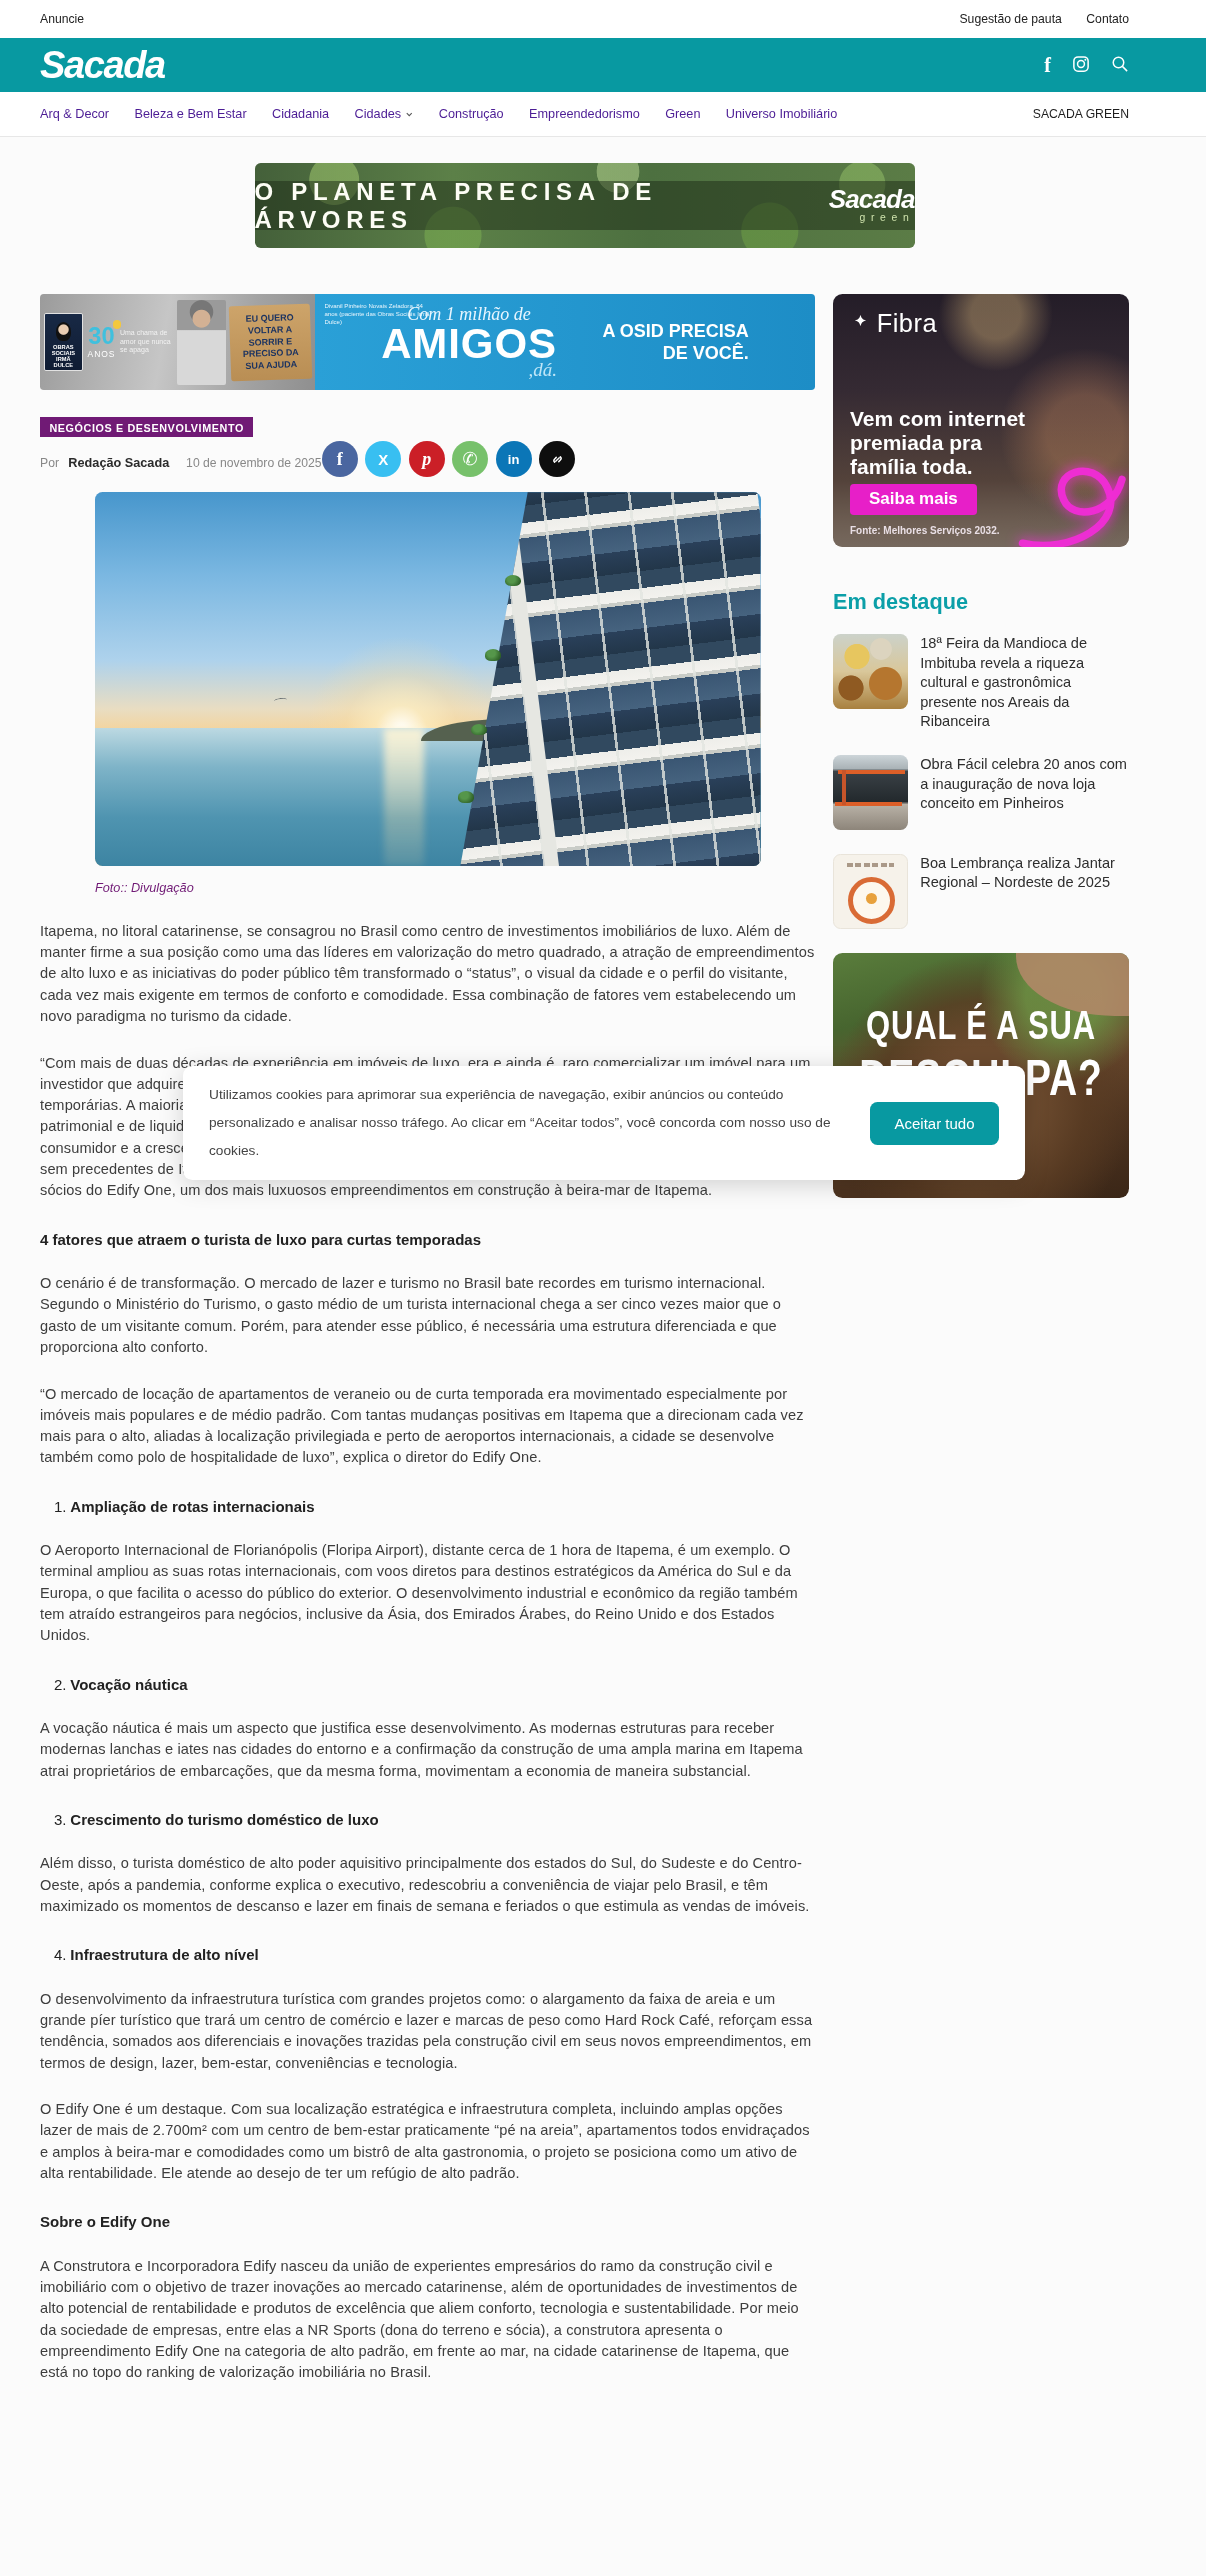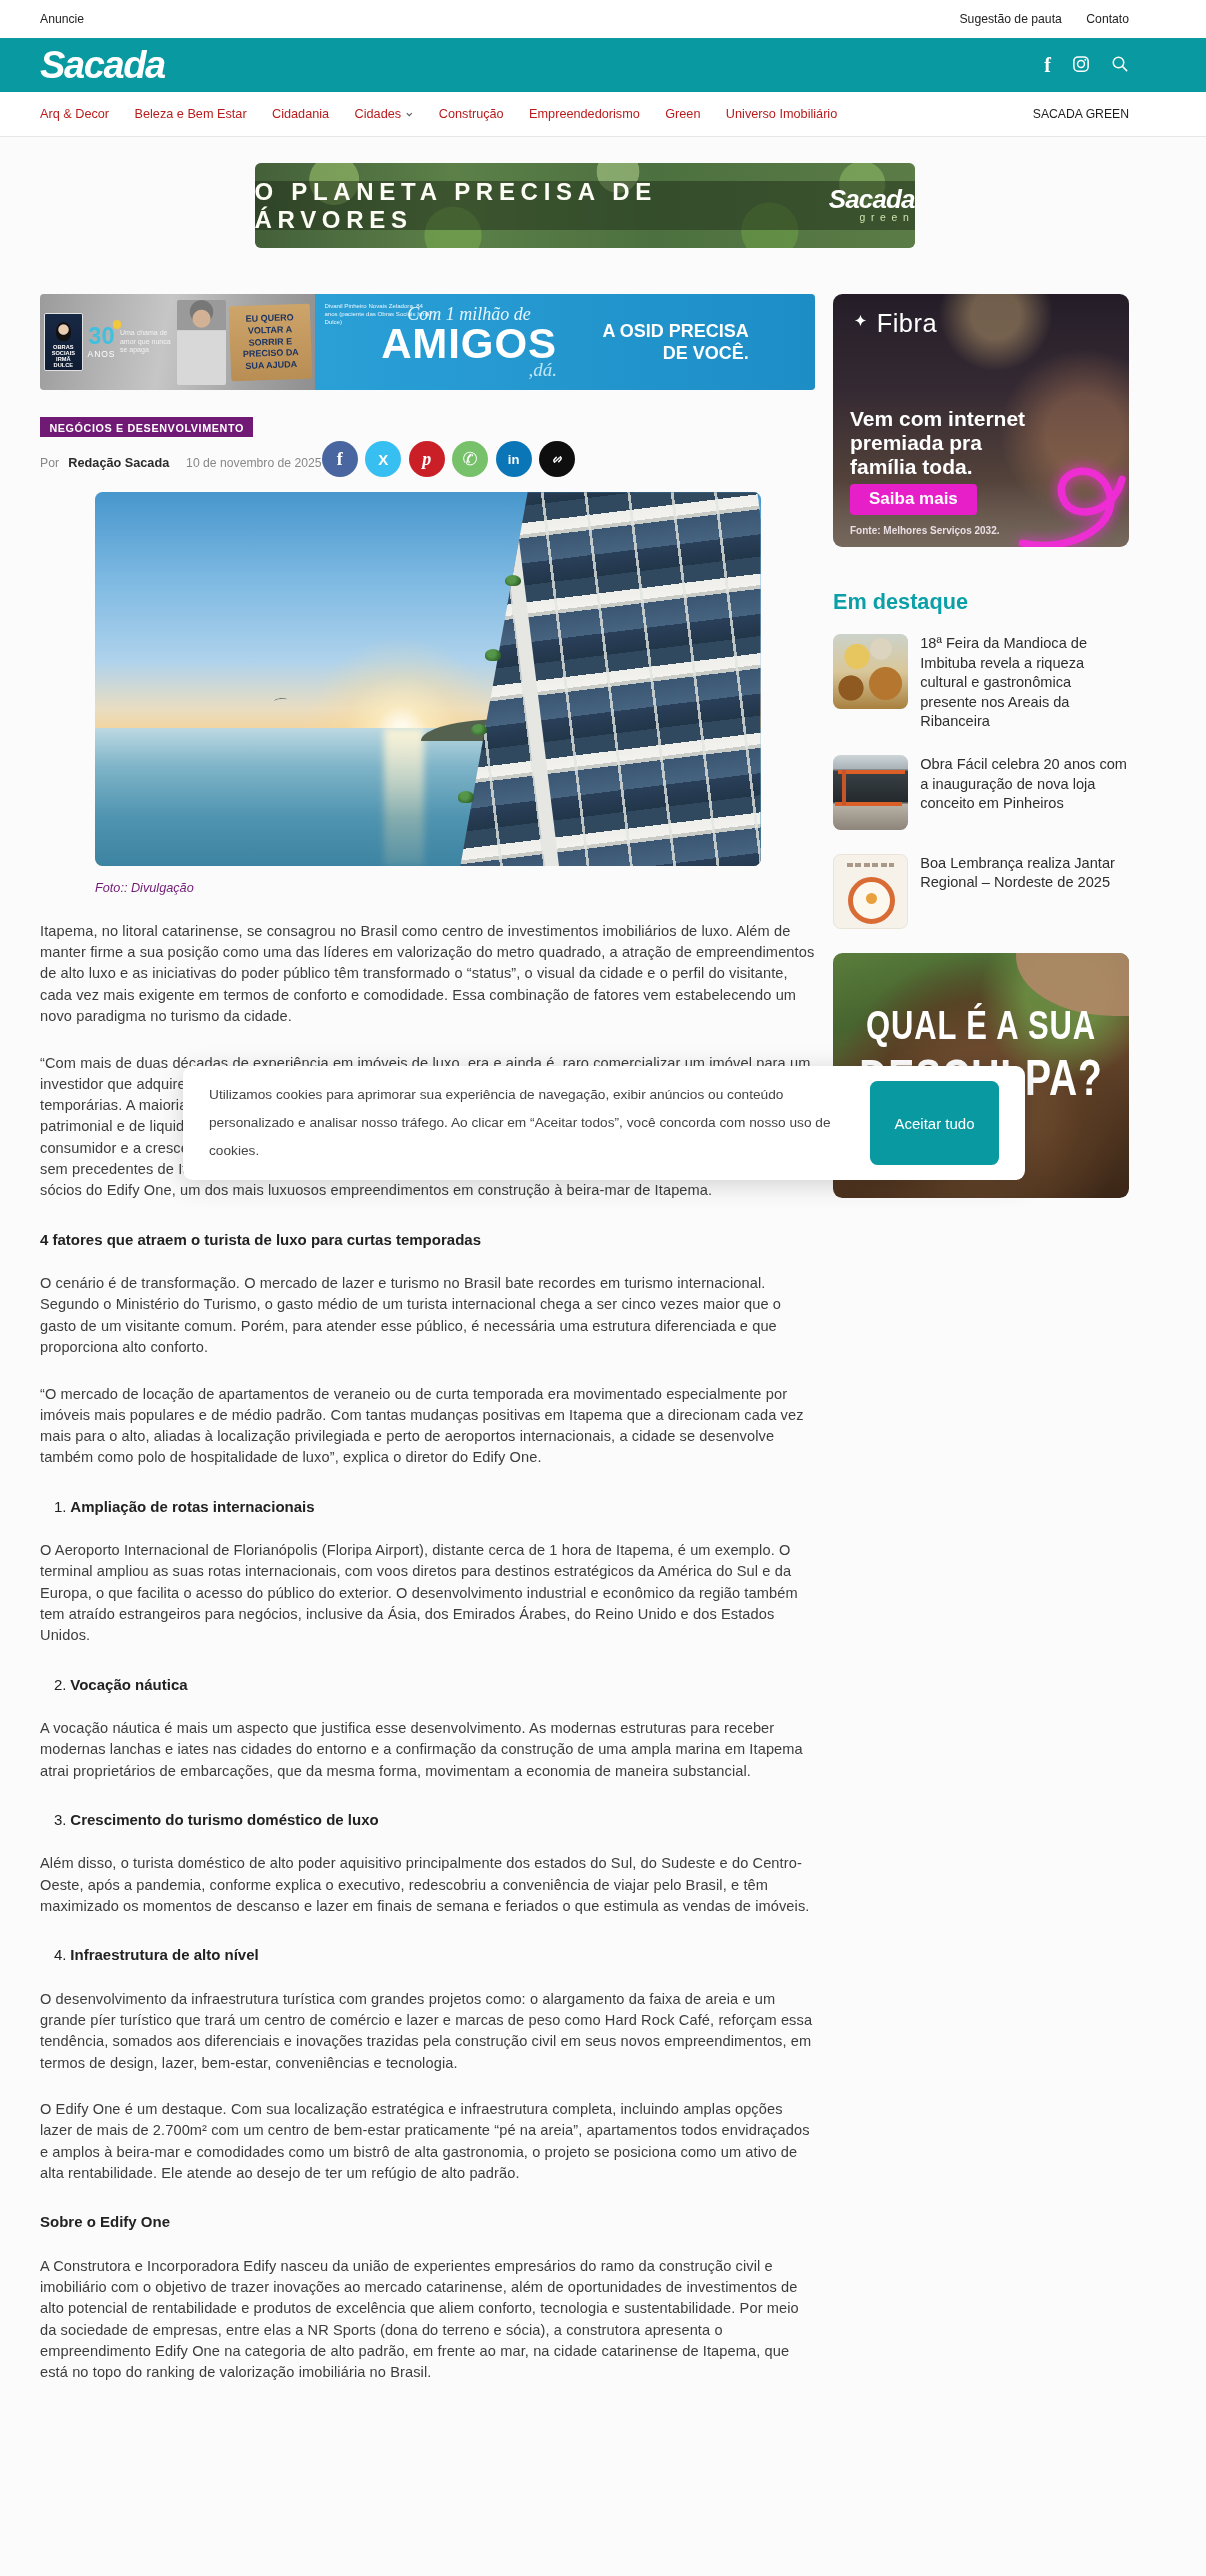--- a/index.html
+++ b/index.html
@@ -19,21 +19,21 @@
   
   .teal { background:#0899a1; height:54px; }
   .teal .inner { height:100%; display:flex; align-items:center; justify-content:space-between; }
   .logo { color:#fff; font-size:38px; font-weight:bold; font-style:italic; letter-spacing:-1.4px; }
   .teal-icons { display:flex; align-items:center; gap:21px; }
   .fbglyph { color:#fff; font-family:"Liberation Serif", serif; font-weight:bold; font-size:20px; }
 
   
   .nav { background:#fff; height:45px; border-bottom:0.9px solid #e7e7e7; }
   .nav .inner { height:100%; display:flex; align-items:center; justify-content:space-between; }
-  .nav ul { list-style:none; display:flex; gap:25.4px; font-size:12.7px; color:#b91c1c; align-items:flex-start; }
+  .nav ul { list-style:none; display:flex; gap:25.4px; font-size:12.7px; color:#4c1d95; align-items:flex-start; }
   .nav li { cursor:pointer; display:flex; align-items:center; gap:3.8px; }
   .nav .navright { font-size:12.2px; color:#1e1e1e; }
 
   
   .banner-green { width:660px; height:85px; margin:26px auto 0; border-radius:5.7px; overflow:hidden; position:relative;
     background:
       radial-gradient(circle at 12% 20%, rgba(160,200,110,.55) 0 24.5px, transparent 25.4px),
       radial-gradient(circle at 30% 85%, rgba(120,170,80,.6) 0 28px, transparent 29px),
       radial-gradient(circle at 55% 10%, rgba(190,220,150,.5) 0 21px, transparent 21.7px),
       radial-gradient(circle at 78% 80%, rgba(110,160,70,.55) 0 28px, transparent 29px),
@@ -177,21 +177,21 @@
       radial-gradient(circle at 50% 62%, #6b4a2e 0 57px, rgba(90,60,35,.8) 104px, transparent 151px),
       linear-gradient(165deg,#5a7d3c 0%,#47652f 24%,#6b4a2e 48%,#4e3420 74%,#3a2617 100%); }
   .dsc-arm { position:absolute; right:-28px; top:-22.6px; width:141px; height:85px; background:#b5886a; border-radius:0 0 0 70%; opacity:.85; }
   .dsc-text { position:absolute; left:0; right:0; top:62px; text-align:center; color:#fff; font-weight:bold;
     transform:scaleY(1.3); letter-spacing:0.9px; line-height:1.15; }
   .dsc-text .l1 { font-size:31px; display:block; }
   .dsc-text .l2 { font-size:39px; display:block; }
 
   
   .toast { position:absolute; left:183px; top:1066px; width:842px; min-height:94px; background:#fff; border-radius:9.4px;
-    box-shadow:0 4.7px 24.5px rgba(0,0,0,.17); display:flex; gap:24.5px; padding:15px 26px; z-index:60; }
+    box-shadow:0 4.7px 24.5px rgba(0,0,0,.17); display:flex; align-items:center; gap:24.5px; padding:15px 26px; z-index:60; }
   .toast .txt { flex:1; font-size:13.7px; line-height:2.05; color:#444; }
   .toast button { background:#0899a1; color:#fff; border:none; border-radius:7.5px; padding:13px 24.5px; font-size:15px; cursor:pointer; white-space:nowrap; }
 </style>
 </head>
 <body>
 
 <div class="topbar shell">
   <a href="#">Anuncie</a>
   <div class="right">
     <a href="#">Sugestão de pauta</a>

